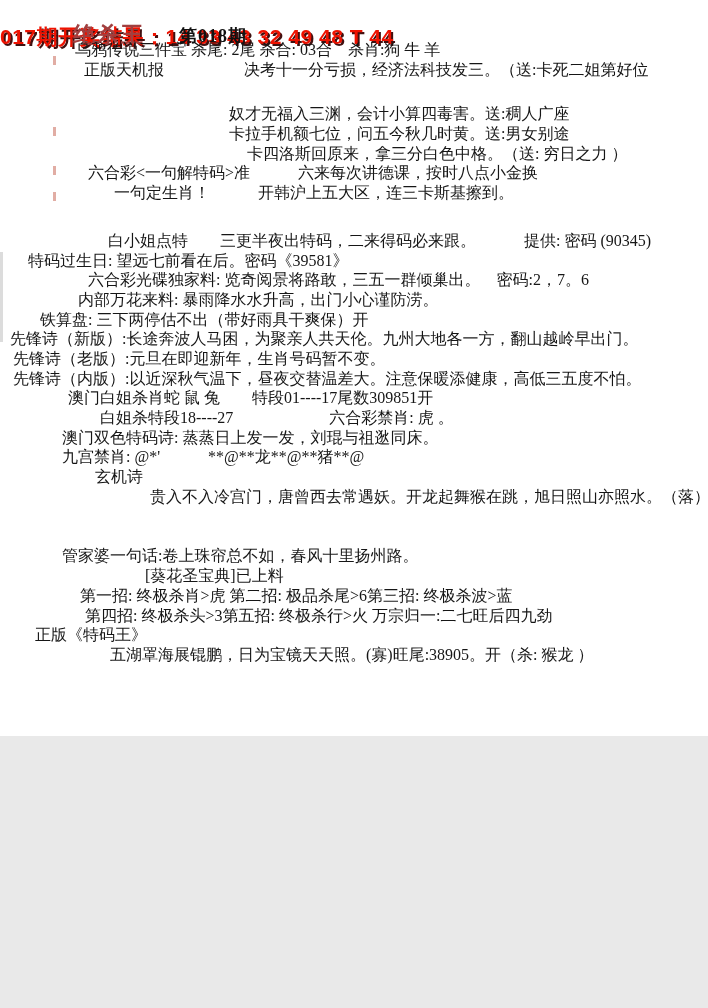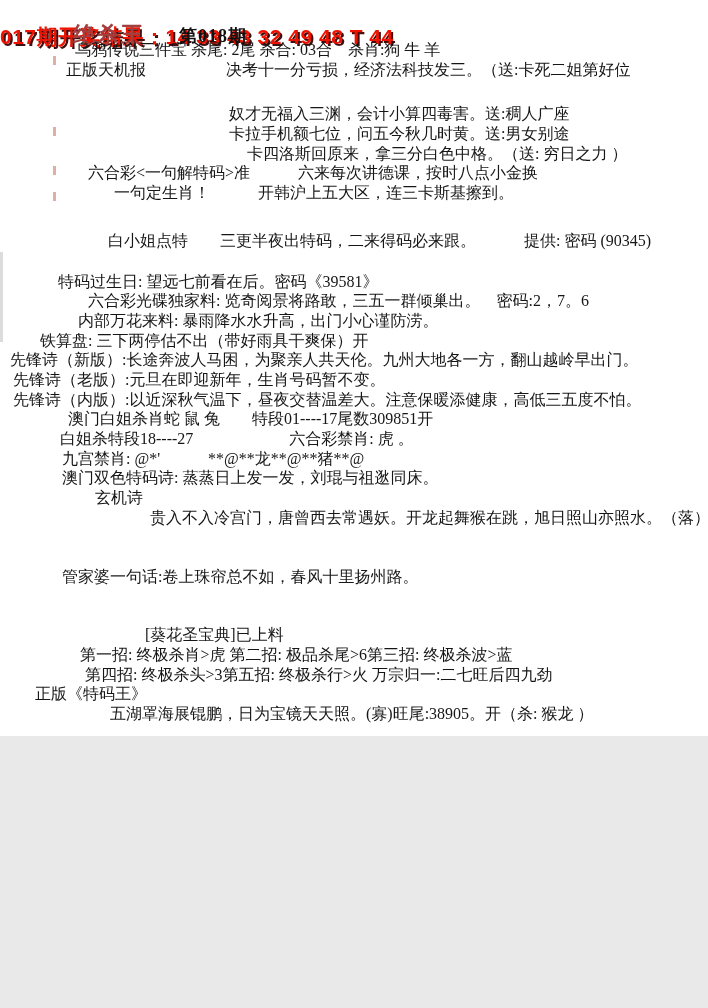--- a/index.html
+++ b/index.html
@@ -84,42 +84,42 @@
 
 <div id="page" style="background: rgb(255, 255, 255);">
 
   <div id="masthead">
     <span id="paper-title" style="color: rgb(160, 64, 64);">绝杀王</span><span id="issue-no">第018期</span>
   </div>
 
   <div id="tips-block">
 
   <div class="line" style="padding-left: 75px;">乌鸦传说三件宝 杀尾: 2尾 杀合: 03合　杀肖:狗 牛 羊</div>
-      <div class="line" style="padding-left: 66px;">正版天机报　　　　　决考十一分亏损，经济法科技发三。（送:卡死二姐第好位</div>
+      <div class="line" style="padding-left: 84px;">正版天机报　　　　　决考十一分亏损，经济法科技发三。（送:卡死二姐第好位</div>
       <div class="line" style="padding-left: 229px; margin-top: 25px;">奴才无福入三渊，会计小算四毒害。送:稠人广座</div>
       <div class="line" style="padding-left: 229px;">卡拉手机额七位，问五今秋几时黄。送:男女别途</div>
       <div class="line" style="padding-left: 241px; margin-left: 6px;">卡四洛斯回原来，拿三分白色中格。（送: 穷日之力 ）</div>
       <div class="line" style="padding-left: 88px;">六合彩&lt;一句解特码&gt;准　　　六来每次讲德课，按时八点小金换</div>
       <div class="line" style="padding-left: 114px;">一句定生肖！　　　开韩沪上五大区，连三卡斯基擦到。</div>
       <div class="line" style="padding-left: 108px; margin-top: 28px;">白小姐点特　　三更半夜出特码，二来得码必来跟。　　　提供: 密码 (90345)</div>
-      <div class="line" style="padding-left: 58px; margin-top: 21px;">特码过生日: 望远七前看在后。密码《39581》</div>
+      <div class="line" style="padding-left: 28px;">特码过生日: 望远七前看在后。密码《39581》</div>
       <div class="line" style="padding-left: 88px;">六合彩光碟独家料: 览奇阅景将路敢，三五一群倾巢出。　密码:2，7。6</div>
       <div class="line" style="padding-left: 70px; margin-left: 8px;">内部万花来料: 暴雨降水水升高，出门小心谨防涝。</div>
       <div class="line" style="padding-left: 40px;">铁算盘: 三下两停估不出（带好雨具干爽保）开</div>
       <div class="line" style="padding-left: 10px;">先锋诗（新版）:长途奔波人马困，为聚亲人共天伦。九州大地各一方，翻山越岭早出门。</div>
       <div class="line" style="padding-left: 13px;">先锋诗（老版）:元旦在即迎新年，生肖号码暂不变。</div>
       <div class="line" style="padding-left: 13px;">先锋诗（内版）:以近深秋气温下，昼夜交替温差大。注意保暖添健康，高低三五度不怕。</div>
       <div class="line" style="padding-left: 68px;">澳门白姐杀肖蛇 鼠 兔　　特段01----17尾数309851开</div>
-      <div class="line" style="padding-left: 60px;">白姐杀特段18----27　　　　　　六合彩禁肖: 虎 。</div>
+      <div class="line" style="padding-left: 80px; margin-left: 20px;">白姐杀特段18----27　　　　　　六合彩禁肖: 虎 。</div>
+      <div class="line" style="padding-left: 62px;">澳门双色特码诗: 蒸蒸日上发一发，刘琨与祖逖同床。</div>
       <div class="line" style="padding-left: 62px;">九宫禁肖: @*'　　　**@**龙**@**猪**@</div>
-      <div class="line" style="padding-left: 62px;">澳门双色特码诗: 蒸蒸日上发一发，刘琨与祖逖同床。</div>
       <div class="line" style="padding-left: 95px;">玄机诗</div>
       <div class="line" style="padding-left: 150px;">贵入不入冷宫门，唐曾西去常遇妖。开龙起舞猴在跳，旭日照山亦照水。（落）</div>
       <div class="line" style="padding-left: 62px; margin-top: 40px;">管家婆一句话:卷上珠帘总不如，春风十里扬州路。</div>
-      <div class="line" style="padding-left: 145px; margin-top: 38px;">[葵花圣宝典]已上料</div>
+      <div class="line" style="padding-left: 145px;">[葵花圣宝典]已上料</div>
       <div class="line" style="padding-left: 80px;">第一招: 终极杀肖&gt;虎 第二招: 极品杀尾&gt;6第三招: 终极杀波&gt;蓝</div>
       <div class="line" style="padding-left: 85px;">第四招: 终极杀头&gt;3第五招: 终极杀行&gt;火 万宗归一:二七旺后四九劲</div>
       <div class="line" style="padding-left: 35px;">正版《特码王》</div>
       <div class="line" style="padding-left: 110px;">五湖罩海展锟鹏，日为宝镜天天照。(寡)旺尾:38905。开（杀: 猴龙 ）</div>
     </div>
 
   <div id="result-line" style="color: rgb(238, 18, 0);">017期开奖结果：14 33 43 32 49 48 T 44</div>
 
   <div class="scan-mark" style="left:53px; top:56px;"></div>
   <div class="scan-mark" style="left:53px; top:127px;"></div>

